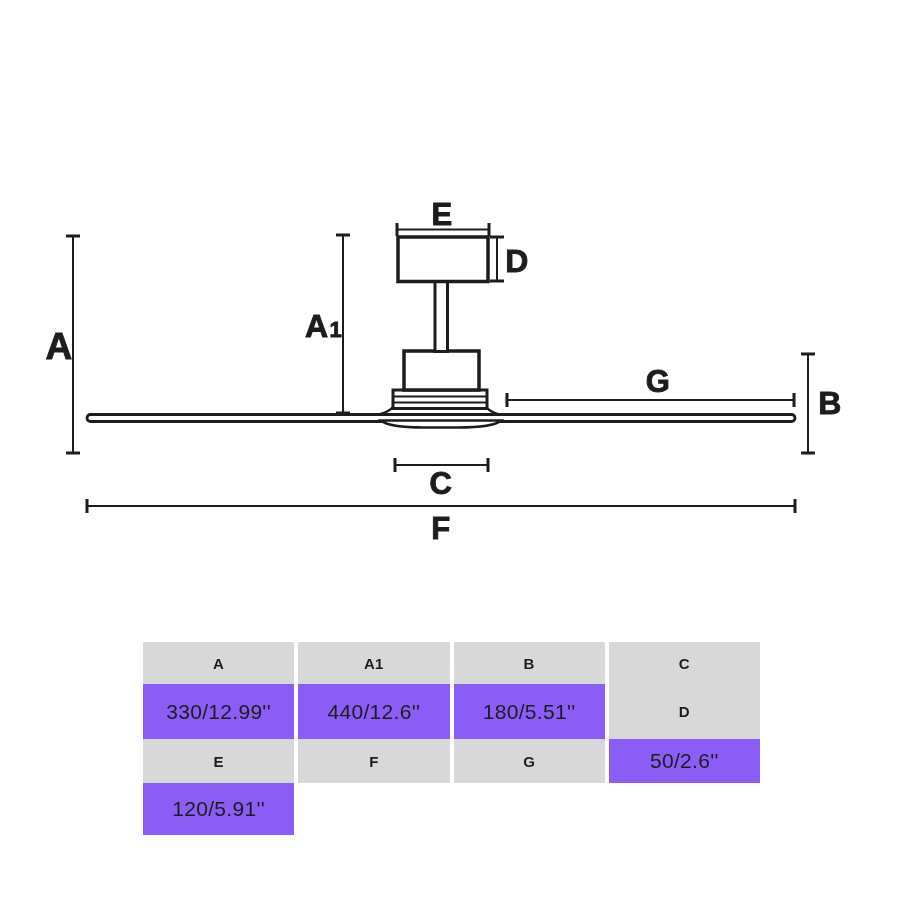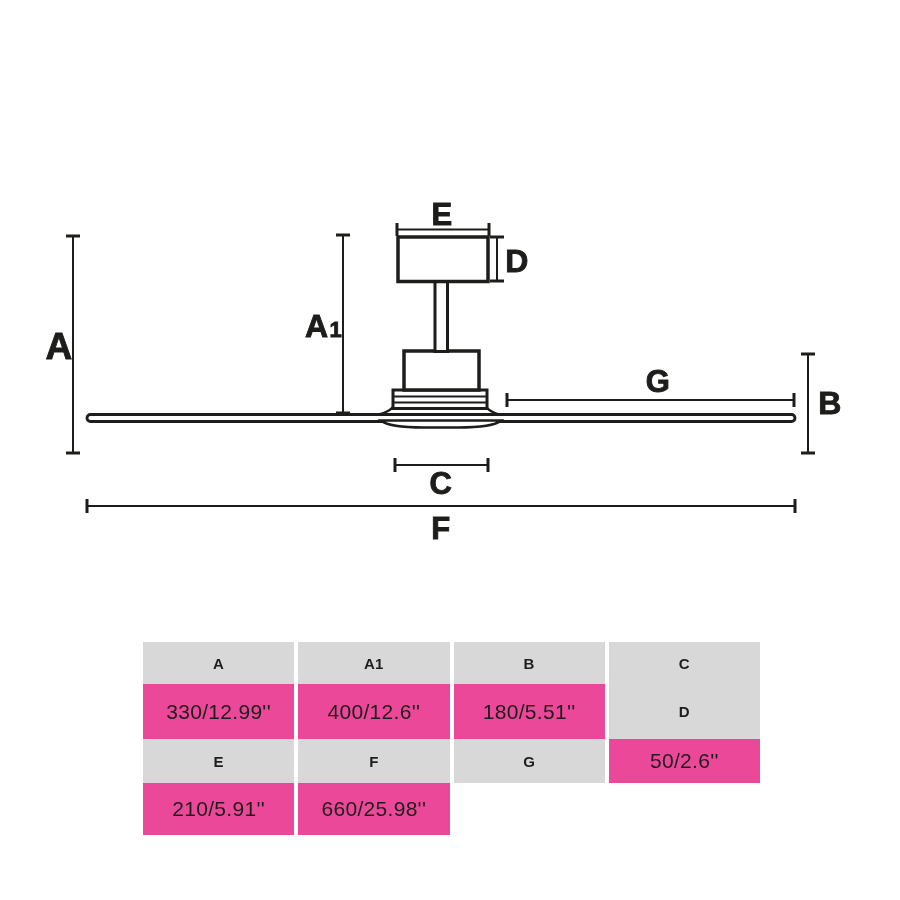--- a/index.html
+++ b/index.html
@@ -41,21 +41,21 @@
   .hcell {
     background: #d8d8d8;
     display: flex;
     align-items: center;
     justify-content: center;
     font-weight: bold;
     font-size: 15px;
     letter-spacing: 0.3px;
   }
   .vcell {
-    background: #ec4899;
+    background: #8b5cf6;
     display: flex;
     align-items: center;
     justify-content: center;
     font-size: 21px;
     letter-spacing: 0.3px;
   }
 </style>
 </head>
 <body>
 
@@ -150,26 +150,25 @@
     <text x="441" y="539" text-anchor="middle" font-size="31">F</text>
   </svg>
 
   <div class="dim-table">
     <div class="hcell">A</div>
     <div class="hcell">A1</div>
     <div class="hcell">B</div>
     <div class="hcell">C</div>
 
     <div class="vcell">330/12.99''</div>
-    <div class="vcell">400/12.6''</div>
+    <div class="vcell">440/12.6''</div>
     <div class="vcell">180/5.51''</div>
 
     <div class="hcell">D</div>
     <div class="hcell">E</div>
     <div class="hcell">F</div>
     <div class="hcell">G</div>
 
     <div class="vcell">50/2.6''</div>
-    <div class="vcell">210/5.91''</div>
-    <div class="vcell">660/25.98''</div>
+    <div class="vcell">120/5.91''</div>
   </div>
 
 </div>
 
 </body></html>

